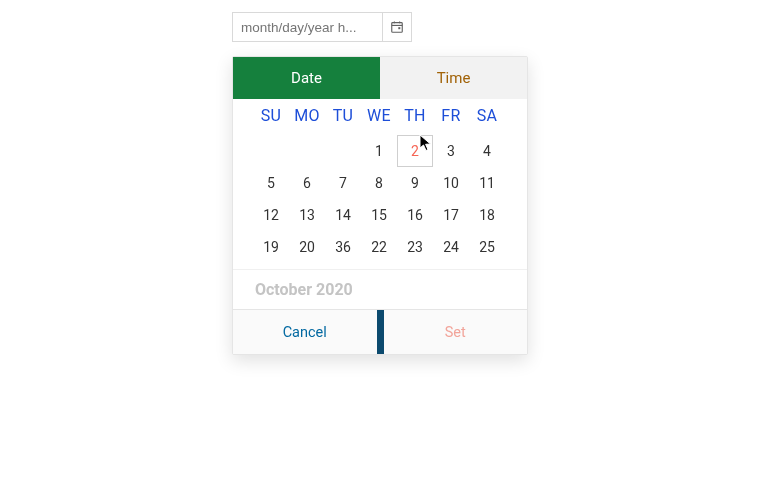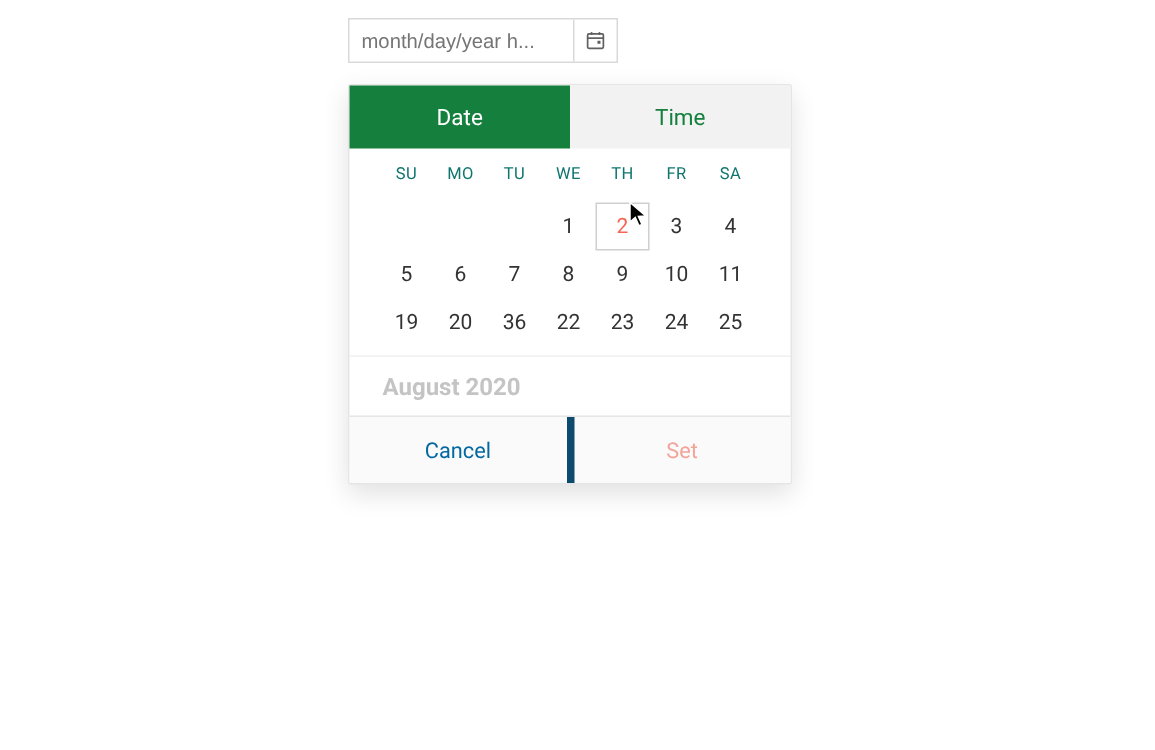--- a/index.html
+++ b/index.html
@@ -63,42 +63,42 @@
   .tab {
     flex: 1;
     display: flex;
     align-items: center;
     justify-content: center;
     font-size: 15px;
     cursor: pointer;
     user-select: none;
   }
   .tab.active { background: #15803d; color: #fff; }
-  .tab.inactive { background: #f2f2f2; color: #15803d; }
+  .tab.inactive { background: #f2f2f2; color: #a16207; }
 
   .month-block { padding: 0 20px 6px 20px; }
   .month-head {
     display: flex;
     align-items: baseline;
     justify-content: space-between;
     padding: 16px 2px 10px 2px;
   }
   .month-title { font-weight: 700; font-size: 16px; color: #2d2d2d; }
   .today-link { font-weight: 700; font-size: 14px; color: #f66555; letter-spacing: .2px; cursor: pointer; }
 
   .dow-row, .week-row { display: flex; }
   .dow-row { margin-bottom: 4px; }
   .dow-cell, .day-cell {
     width: 36px;
     height: 32px;
     display: flex;
     align-items: center;
     justify-content: center;
   }
-  .dow-cell { font-size: 11px; color: #0f766e; letter-spacing: .3px; }
+  .dow-cell { font-size: 16px; color: #1d4ed8; letter-spacing: .3px; }
   .day-cell { font-size: 14px; color: #333; cursor: pointer; }
   .day-cell.blank { cursor: default; }
   .day-cell.today {
     color: #f66555;
     border: 1px solid #cfcfcf;
     box-sizing: border-box;
   }
 
   .next-month-head {
     padding: 10px 22px 10px 22px;
@@ -116,21 +116,21 @@
   }
   .footer-btn {
     flex: 1;
     display: flex;
     align-items: center;
     justify-content: center;
     font-size: 14.5px;
     cursor: pointer;
     user-select: none;
   }
-  .footer-btn + .footer-btn { border-left: 5px solid #0c4a6e; }
+  .footer-btn + .footer-btn { border-left: 7px solid #0c4a6e; }
   .footer-btn.cancel { color: #0369a1; }
   .footer-btn.set { color: #f2a49a; }
 
   
   .cursor {
     position: absolute;
     left: 419px;
     top: 134px;
     width: 14px;
     height: 18px;
@@ -183,30 +183,39 @@
         <div class="week-row">
           <div class="day-cell">5</div>
           <div class="day-cell">6</div>
           <div class="day-cell">7</div>
           <div class="day-cell">8</div>
           <div class="day-cell">9</div>
           <div class="day-cell">10</div>
           <div class="day-cell">11</div>
         </div>
         <div class="week-row">
+          <div class="day-cell">12</div>
+          <div class="day-cell">13</div>
+          <div class="day-cell">14</div>
+          <div class="day-cell">15</div>
+          <div class="day-cell">16</div>
+          <div class="day-cell">17</div>
+          <div class="day-cell">18</div>
+        </div>
+        <div class="week-row">
           <div class="day-cell">19</div>
           <div class="day-cell">20</div>
           <div class="day-cell">36</div>
           <div class="day-cell">22</div>
           <div class="day-cell">23</div>
           <div class="day-cell">24</div>
           <div class="day-cell">25</div>
         </div>
       </div>
-      <div class="next-month-head">August 2020</div>
+      <div class="next-month-head">October 2020</div>
     </div>
 
   <div class="footer">
     <div class="footer-btn cancel">Cancel</div>
     <div class="footer-btn set">Set</div>
   </div>
 </div>
 
 <svg class="cursor" viewBox="0 0 14 18">
   <path d="M1 1 L1 14 L4.5 11 L7 16.5 L9 15.6 L6.6 10.3 L11.5 10 Z" fill="#000" stroke="#fff" stroke-width="1"></path>

